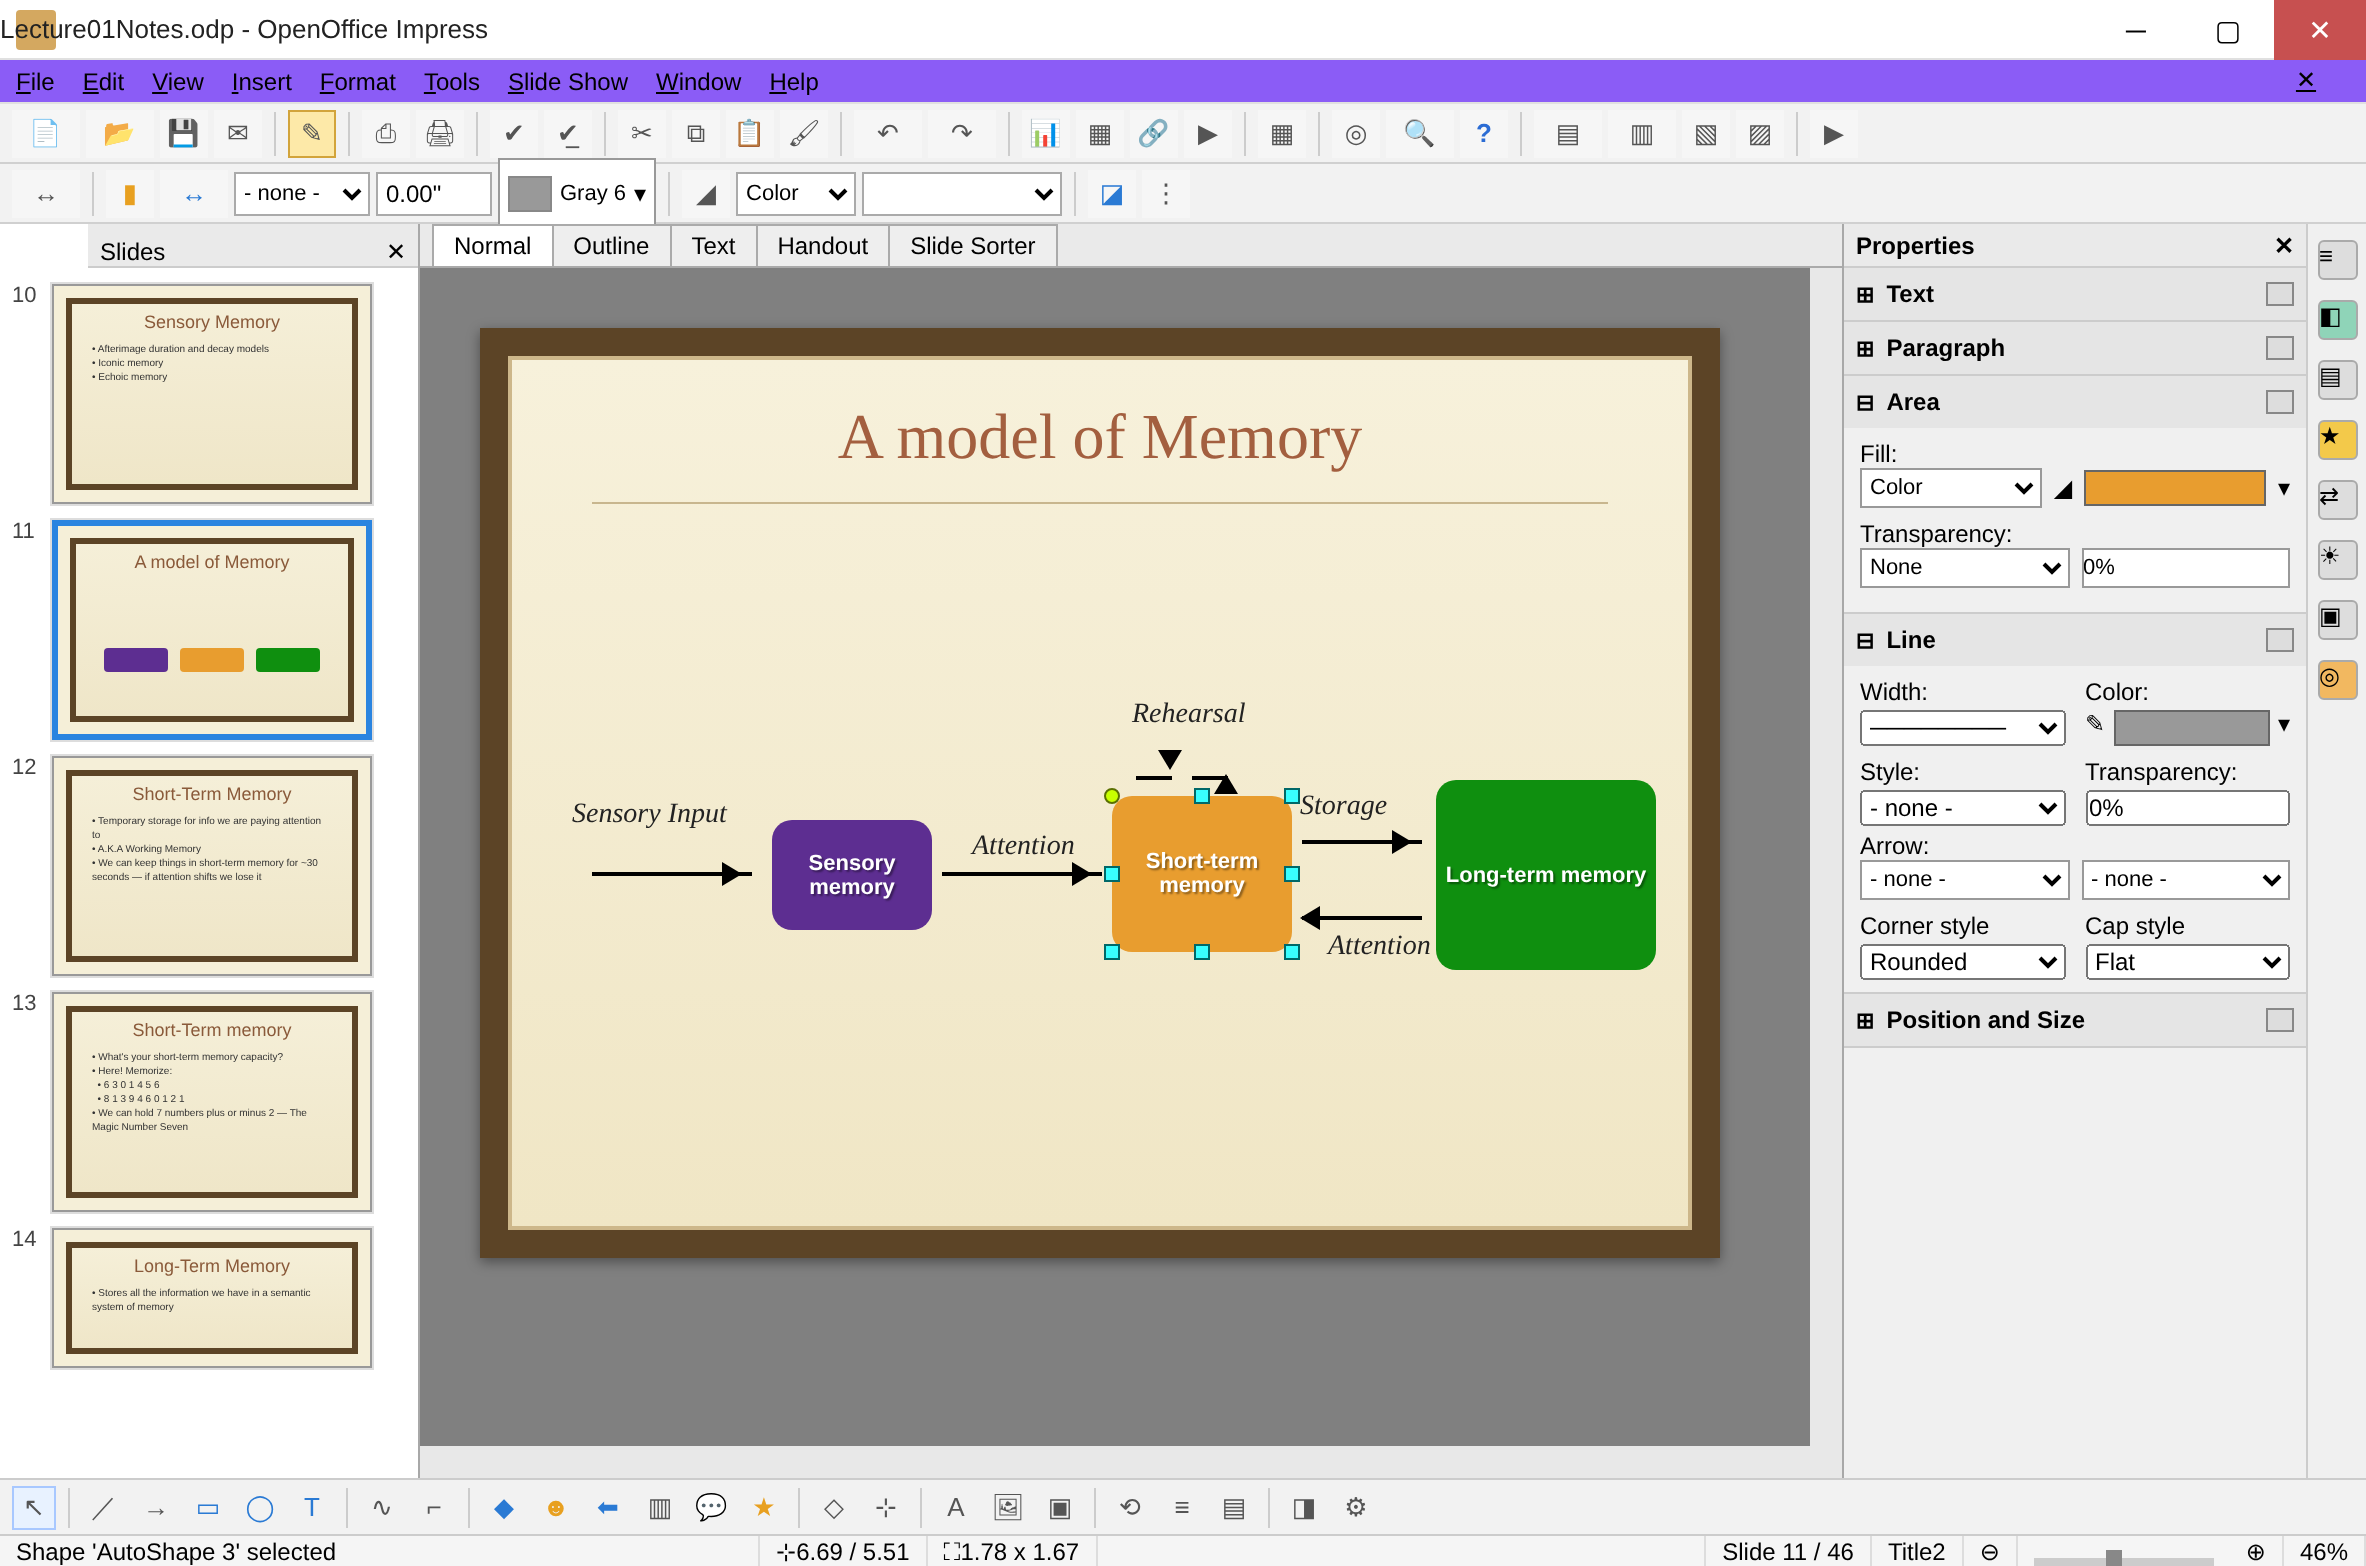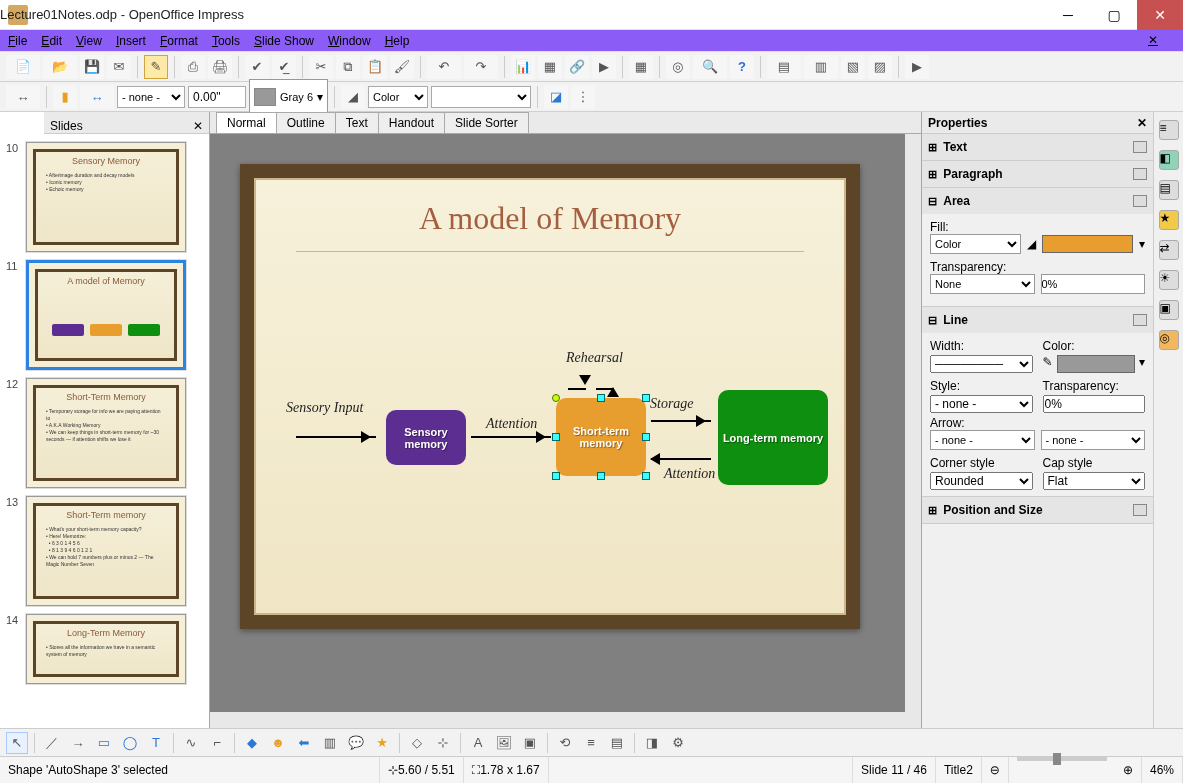--- a/index.html
+++ b/index.html
@@ -91,21 +91,21 @@
 
 .iconstrip { width: 30px; background: #f0f0f0; border-left: 1px solid #ccc; display: flex; flex-direction: column; align-items: center; padding-top: 8px; gap: 10px; }
 .iconstrip div { width: 20px; height: 20px; background: #ddd; border: 1px solid #aaa; border-radius: 3px; }
 
 
 .btoolbar { height: 28px; background: #f2f2f2; border-top: 1px solid #ccc; display: flex; align-items: center; padding: 0 6px; gap: 4px; }
 .btoolbar .btn { width: 22px; height: 22px; display: flex; align-items: center; justify-content: center; font-size: 13px; color: #555; }
 .btoolbar .sep { width:1px; height:20px; background:#ccc; margin:0 2px; }
 
 
-.statusbar { height: 27px; background: #f5f5f5; border-top: 1px solid #ccc; display: flex; align-items: flex-start; font-size: 11px; }
+.statusbar { height: 16px; background: #f5f5f5; border-top: 1px solid #ccc; display: flex; align-items: flex-end; font-size: 11px; }
 .statusbar .cell { padding: 0 8px; border-right: 1px solid #ddd; height: 100%; display: flex; align-items: center; }
 .statusbar .spacer { flex: 1; }
 .zoom-slider { width: 90px; height: 4px; background: #ccc; position: relative; margin: 0 8px; }
 .zoom-slider .knob { position: absolute; left: 40%; top: -4px; width: 8px; height: 12px; background: #888; }
 </style>
 </head>
 <body>
 
 <div class="titlebar">
   <div class="app-icon"></div>
@@ -435,21 +435,21 @@
   <div class="btn">⟲</div>
   <div class="btn drop">≡</div>
   <div class="btn drop">▤</div>
   <div class="sep"></div>
   <div class="btn">◨</div>
   <div class="btn">⚙</div>
 </div>
 
 <div class="statusbar">
   <div class="cell" style="width:380px">Shape 'AutoShape 3' selected</div>
-  <div class="cell">⊹ <span>5.60 / 5.51</span></div>
+  <div class="cell">⊹ <span>6.69 / 5.51</span></div>
   <div class="cell">⛶ <span>1.78 x 1.67</span></div>
   <div class="cell spacer"></div>
   <div class="cell">Slide 11 / 46</div>
   <div class="cell">Title2</div>
   <div class="cell">⊖</div>
   <div class="zoom-slider">
       <div class="knob"></div>
     </div>
   <div class="cell">⊕</div>
   <div class="cell">46%</div>

